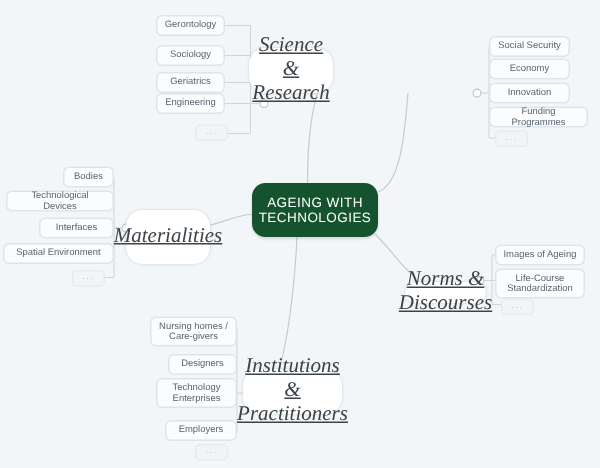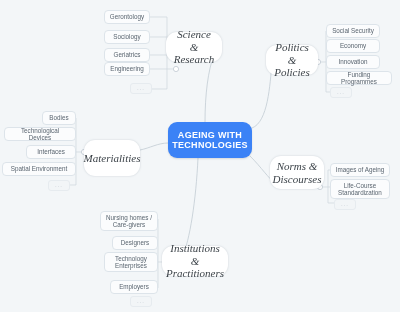--- a/index.html
+++ b/index.html
@@ -34,39 +34,40 @@
     box-sizing: border-box;
     display: flex;
     align-items: center;
     justify-content: center;
     text-align: center;
     line-height: 1.15;
     white-space: pre-line;
   }
   
   .root-node {
-    background: #3b82f6;
+    background: #14532d;
     color: #ffffff;
-    font-weight: bold;
+    font-weight: normal;
     font-size: 9px;
     letter-spacing: 0.3px;
     border-radius: 9px;
     padding: 2px 6px;
     box-shadow: 0 1px 2px rgba(0,0,0,0.12);
   }
   
   .branch-node {
     background: #ffffff;
     color: #3b4248;
     font-family: "Liberation Serif", serif;
     font-style: italic;
-    font-size: 11px;
+    font-size: 14px;
     border-radius: 11px;
     padding: 2px 6px;
     box-shadow: 0 0 2px rgba(120,135,150,0.35);
+    text-decoration: underline;
   }
   
   .leaf-node {
     background: #fbfcfd;
     color: #5a6570;
     font-size: 6.3px;
     border: 1px solid #dde4ea;
     border-radius: 4px;
     padding: 1px 4px;
   }
@@ -154,38 +155,36 @@
 
   <div class="node branch-node" style="left:166px; top:32px; width:56px; height:30px;">Science &amp;
 Research</div>
 
   <div class="node leaf-node" style="left:104px; top:10px; width:46px; height:14px;">Gerontology</div>
   <div class="node leaf-node" style="left:104px; top:30px; width:46px; height:14px;">Sociology</div>
   <div class="node leaf-node" style="left:104px; top:48px; width:46px; height:14px;">Geriatrics</div>
   <div class="node leaf-node" style="left:104px; top:62px; width:46px; height:14px;">Engineering</div>
   <div class="node ellipsis-node" style="left:130px; top:83px; width:22px; height:11px;">...</div>
 
-  <div class="node branch-node" style="left:266px; top:45px; width:52px; height:30px;">Politics &amp;
-Policies</div>
 
   <div class="node leaf-node" style="left:326px; top:24px; width:54px; height:14px;">Social Security</div>
   <div class="node leaf-node" style="left:326px; top:39px; width:54px; height:14px;">Economy</div>
   <div class="node leaf-node" style="left:326px; top:55px; width:54px; height:14px;">Innovation</div>
   <div class="node leaf-node" style="left:326px; top:71px; width:66px; height:14px;">Funding Programmes</div>
   <div class="node ellipsis-node" style="left:330px; top:87px; width:22px; height:11px;">...</div>
 
   <div class="node branch-node" style="left:84px; top:140px; width:56px; height:36px;">Materialities</div>
 
   <div class="node leaf-node" style="left:42px; top:111px; width:34px; height:14px;">Bodies</div>
   <div class="node leaf-node" style="left:4px; top:127px; width:72px; height:14px;">Technological Devices</div>
   <div class="node leaf-node" style="left:26px; top:145px; width:50px; height:14px;">Interfaces</div>
   <div class="node leaf-node" style="left:2px; top:162px; width:74px; height:14px;">Spatial Environment</div>
   <div class="node ellipsis-node" style="left:48px; top:180px; width:22px; height:11px;">...</div>
 
-  <div class="node branch-node" style="left:270px; top:156px; width:54px; height:33px;">Norms &amp;
+  <div class="node branch-node" style="left:270px; top:188px; width:54px; height:14px;">Norms &amp;
 Discourses</div>
 
   <div class="node leaf-node" style="left:330px; top:163px; width:60px; height:14px;">Images of Ageing</div>
   <div class="node leaf-node" style="left:330px; top:179px; width:60px; height:20px;">Life-Course
 Standardization</div>
   <div class="node ellipsis-node" style="left:334px; top:199px; width:22px; height:11px;">...</div>
 
   <div class="node branch-node" style="left:162px; top:246px; width:66px; height:30px;">Institutions &amp;
 Practitioners</div>
 

